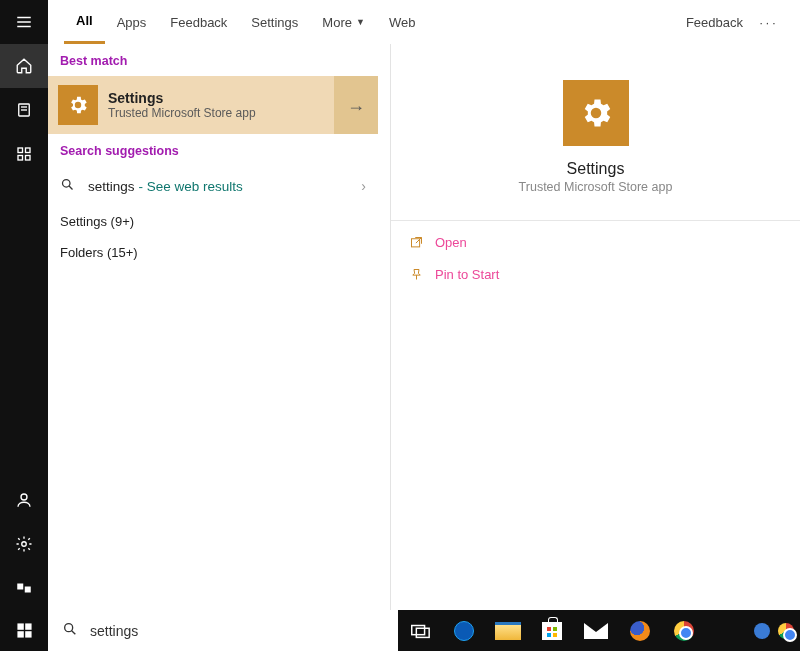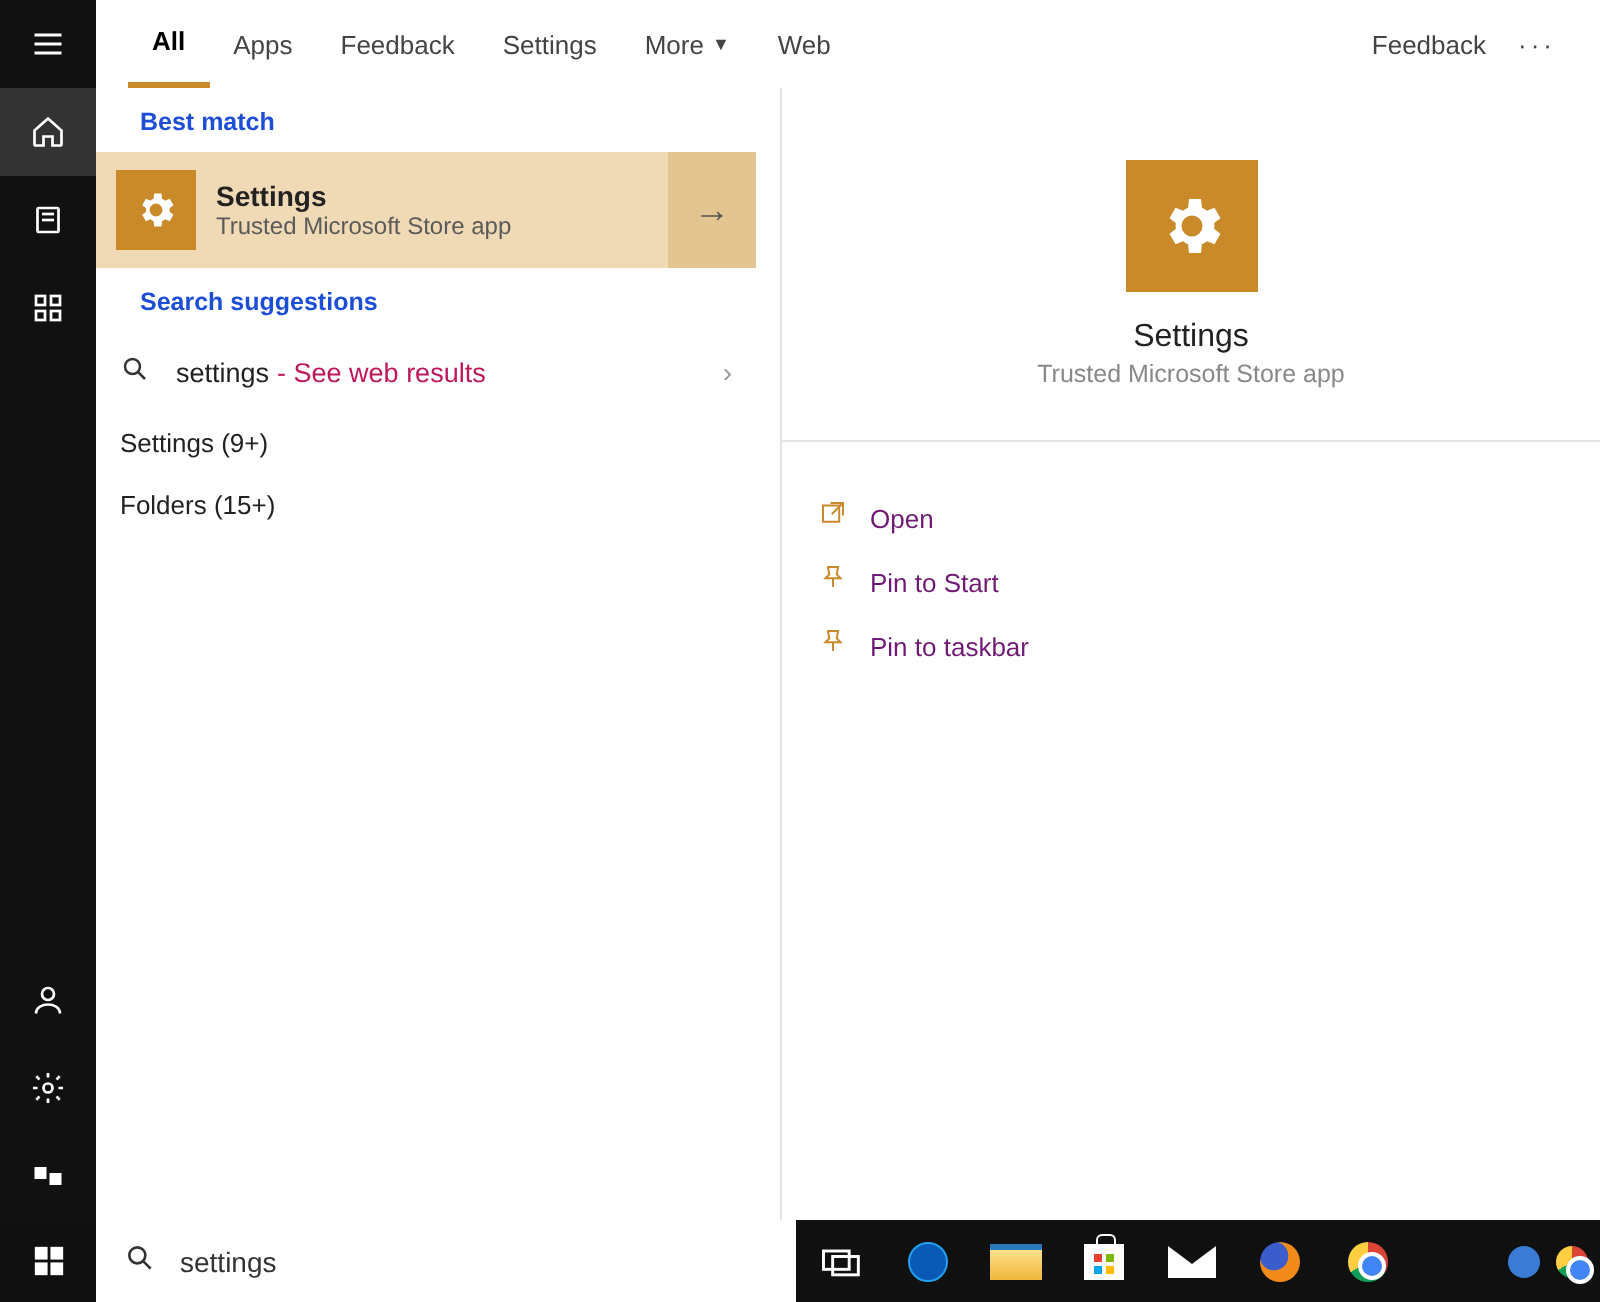--- a/index.html
+++ b/index.html
@@ -16,43 +16,43 @@
   .top-bar { position: absolute; left: 48px; top: 0; right: 0; height: 44px; display: flex; align-items: center; padding: 15px 16px; font-size: 13px; color: #444; }
   .top-bar .tab { padding: 0 12px; height: 44px; display: flex; align-items: center; cursor: default; }
   .top-bar .tab.active { color: #000; border-bottom: 3px solid #cb8a2a; font-weight: 600; }
   .top-bar .more-caret { font-size: 9px; margin-left: 4px; }
   .top-bar .flex { flex: 1; }
   .top-bar .feedback { padding: 0 10px; }
   .top-bar .dots { padding: 0 6px; letter-spacing: 2px; }
 
   
   .results { position: absolute; left: 48px; top: 44px; width: 330px; bottom: 41px; background: #fff; }
-  .section-header { font-size: 12.5px; font-weight: 600; padding: 10px 22px 8px; color: #1d4ed8; }
+  .section-header { font-size: 12.5px; font-weight: 600; padding: 10px 12px 8px; color: #a21caf; }
   .best-match { background: #f0d9b5; display: flex; align-items: center; height: 58px; }
   .best-match .bm-icon { width: 40px; height: 40px; background: #cb8a2a; margin: 0 10px; display: flex; align-items: center; justify-content: center; }
   .best-match .bm-icon svg { width: 22px; height: 22px; fill: #fff; }
   .best-match .bm-text { flex: 1; }
   .best-match .bm-title { font-size: 14px; font-weight: 600; color: #222; }
   .best-match .bm-sub { font-size: 12px; color: #5a5a5a; }
   .best-match .bm-arrow { width: 44px; height: 58px; background: #e2c590; display: flex; align-items: center; justify-content: center; color: #555; font-size: 18px; }
   .sugg-row { display: flex; align-items: center; height: 40px; padding: 0 12px; font-size: 13.5px; color: #222; }
   .sugg-row .s-icon { width: 20px; margin-right: 8px; color: #444; }
-  .sugg-row .s-sub { color: #be185d; margin-left: 4px; }
+  .sugg-row .s-sub { color: #0f766e; margin-left: 4px; }
   .sugg-row .s-chevron { margin-left: auto; color: #999; font-size: 14px; }
   .cat-row { padding: 8px 12px; font-size: 13px; color: #222; }
 
   
   .preview { position: absolute; left: 390px; right: 0; top: 44px; bottom: 41px; border-left: 1px solid #e3e3e3; background: #fff; }
   .preview-hero { text-align: center; padding-top: 36px; padding-bottom: 26px; border-bottom: 1px solid #e6e6e6; }
   .preview-hero .hero-icon { width: 66px; height: 66px; background: #cb8a2a; display: inline-flex; align-items: center; justify-content: center; }
   .preview-hero .hero-icon svg { width: 36px; height: 36px; fill: #fff; }
   .preview-hero .hero-title { font-size: 16px; margin-top: 14px; color: #222; }
   .preview-hero .hero-sub { font-size: 12.5px; color: #888; margin-top: 2px; }
   .action-list { padding: 14px 18px; }
-  .action-row { display: flex; align-items: flex-end; height: 32px; font-size: 13px; color: #701a75; }
+  .action-row { display: flex; align-items: flex-start; height: 32px; font-size: 13px; color: #ec4899; }
   .action-row .a-icon { width: 26px; color: #cb8a2a; }
   .action-row .a-icon svg { width: 15px; height: 15px; fill: none; stroke: #cb8a2a; stroke-width: 1.6; }
 
   
   .taskbar { position: absolute; left: 0; bottom: 0; right: 0; height: 41px; background: #101010; display: flex; align-items: center; }
   .start-btn { width: 48px; height: 41px; display: flex; align-items: center; justify-content: center; }
   .start-btn svg { width: 17px; height: 17px; fill: #fff; }
   .search-box { flex: 0 0 350px; height: 41px; background: #fff; display: flex; align-items: center; padding: 0 14px; font-size: 14px; color: #333; }
   .search-box .search-icon { margin-right: 12px; color: #444; }
   .tb-icons { display: flex; align-items: center; height: 41px; }
@@ -185,26 +185,20 @@
             <path d="M10 4h10v10M20 4l-9 9"></path>
           </svg></span>
       <span>Open</span>
     </div>
     <div class="action-row">
       <span class="a-icon"><svg viewBox="0 0 24 24">
             <path d="M8 4h8l-1 6 3 3H6l3-3zM12 13v7"></path>
           </svg></span>
       <span>Pin to Start</span>
     </div>
-    <div class="action-row">
-      <span class="a-icon"><svg viewBox="0 0 24 24">
-            <path d="M8 4h8l-1 6 3 3H6l3-3zM12 13v7"></path>
-          </svg></span>
-      <span>Pin to taskbar</span>
-    </div>
   </div>
 </div>
 
 <div class="taskbar">
   <div class="start-btn">
     <svg viewBox="0 0 24 24">
         <rect x="2" y="2" width="9" height="9"></rect>
         <rect x="13" y="2" width="9" height="9"></rect>
         <rect x="2" y="13" width="9" height="9"></rect>
         <rect x="13" y="13" width="9" height="9"></rect>

